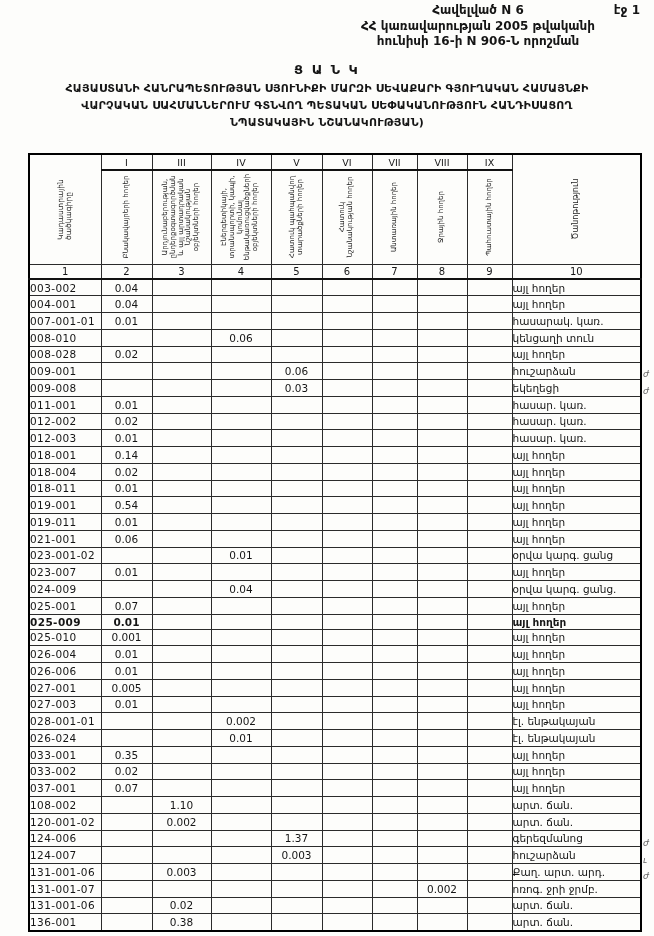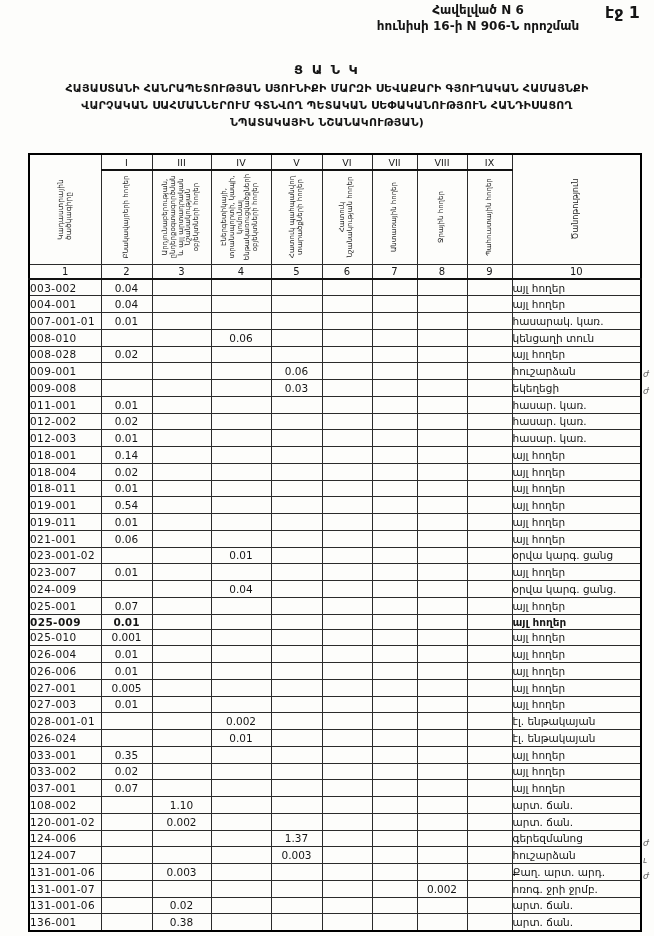--- a/index.html
+++ b/index.html
@@ -2,21 +2,21 @@
 <html><head>
 <meta charset="utf-8">
 <style>
   html,body { margin:0; padding:0; }
   .page {
     position:relative; width:654px; height:936px;
     background:#fdfdfb; overflow:hidden;
     font-family:"DejaVu Sans", sans-serif;
     color:#151515;
   }
-  .pagenum { position:absolute; top:3px; right:14px; font-size:16px; font-weight:bold; }
+  .pagenum { position:absolute; top:3px; right:14px; font-size:12px; font-weight:bold; }
   .apx {
     position:absolute; top:3px; left:318px; width:320px;
     text-align:center; font-size:12px; font-weight:bold; line-height:1.3;
   }
   .apx span { display:block; }
   .titleblock {
     position:absolute; top:62px; left:24px; width:606px;
     text-align:center; font-weight:bold;
   }
   .titleblock .h { font-size:13px; letter-spacing:2px; margin-bottom:3px; }
@@ -54,20 +54,21 @@
 </style>
 </head>
 <body>
 
 <div class="page">
 
   <div class="pagenum">էջ 1</div>
 
   <div class="apx">
     <span>Հավելված N 6</span>
+    <span>ՀՀ կառավարության 2005 թվականի</span>
     <span>հունիսի 16-ի N 906-Ն որոշման</span>
   </div>
 
   <div class="titleblock">
     <div class="h">Ց Ա Ն Կ</div>
     <span class="l">ՀԱՅԱՍՏԱՆԻ ՀԱՆՐԱՊԵՏՈՒԹՅԱՆ ՍՅՈՒՆԻՔԻ ՄԱՐԶԻ ՍԵՎԱՔԱՐԻ ԳՅՈՒՂԱԿԱՆ ՀԱՄԱՅՆՔԻ</span>
     <span class="l">ՎԱՐՉԱԿԱՆ ՍԱՀՄԱՆՆԵՐՈՒՄ ԳՏՆՎՈՂ ՊԵՏԱԿԱՆ ՍԵՓԱԿԱՆՈՒԹՅՈՒՆ ՀԱՆԴԻՍԱՑՈՂ</span>
     <span class="l">ՆՊԱՏԱԿԱՅԻՆ ՆՇԱՆԱԿՈՒԹՅԱՆ)</span>
   </div>
 

